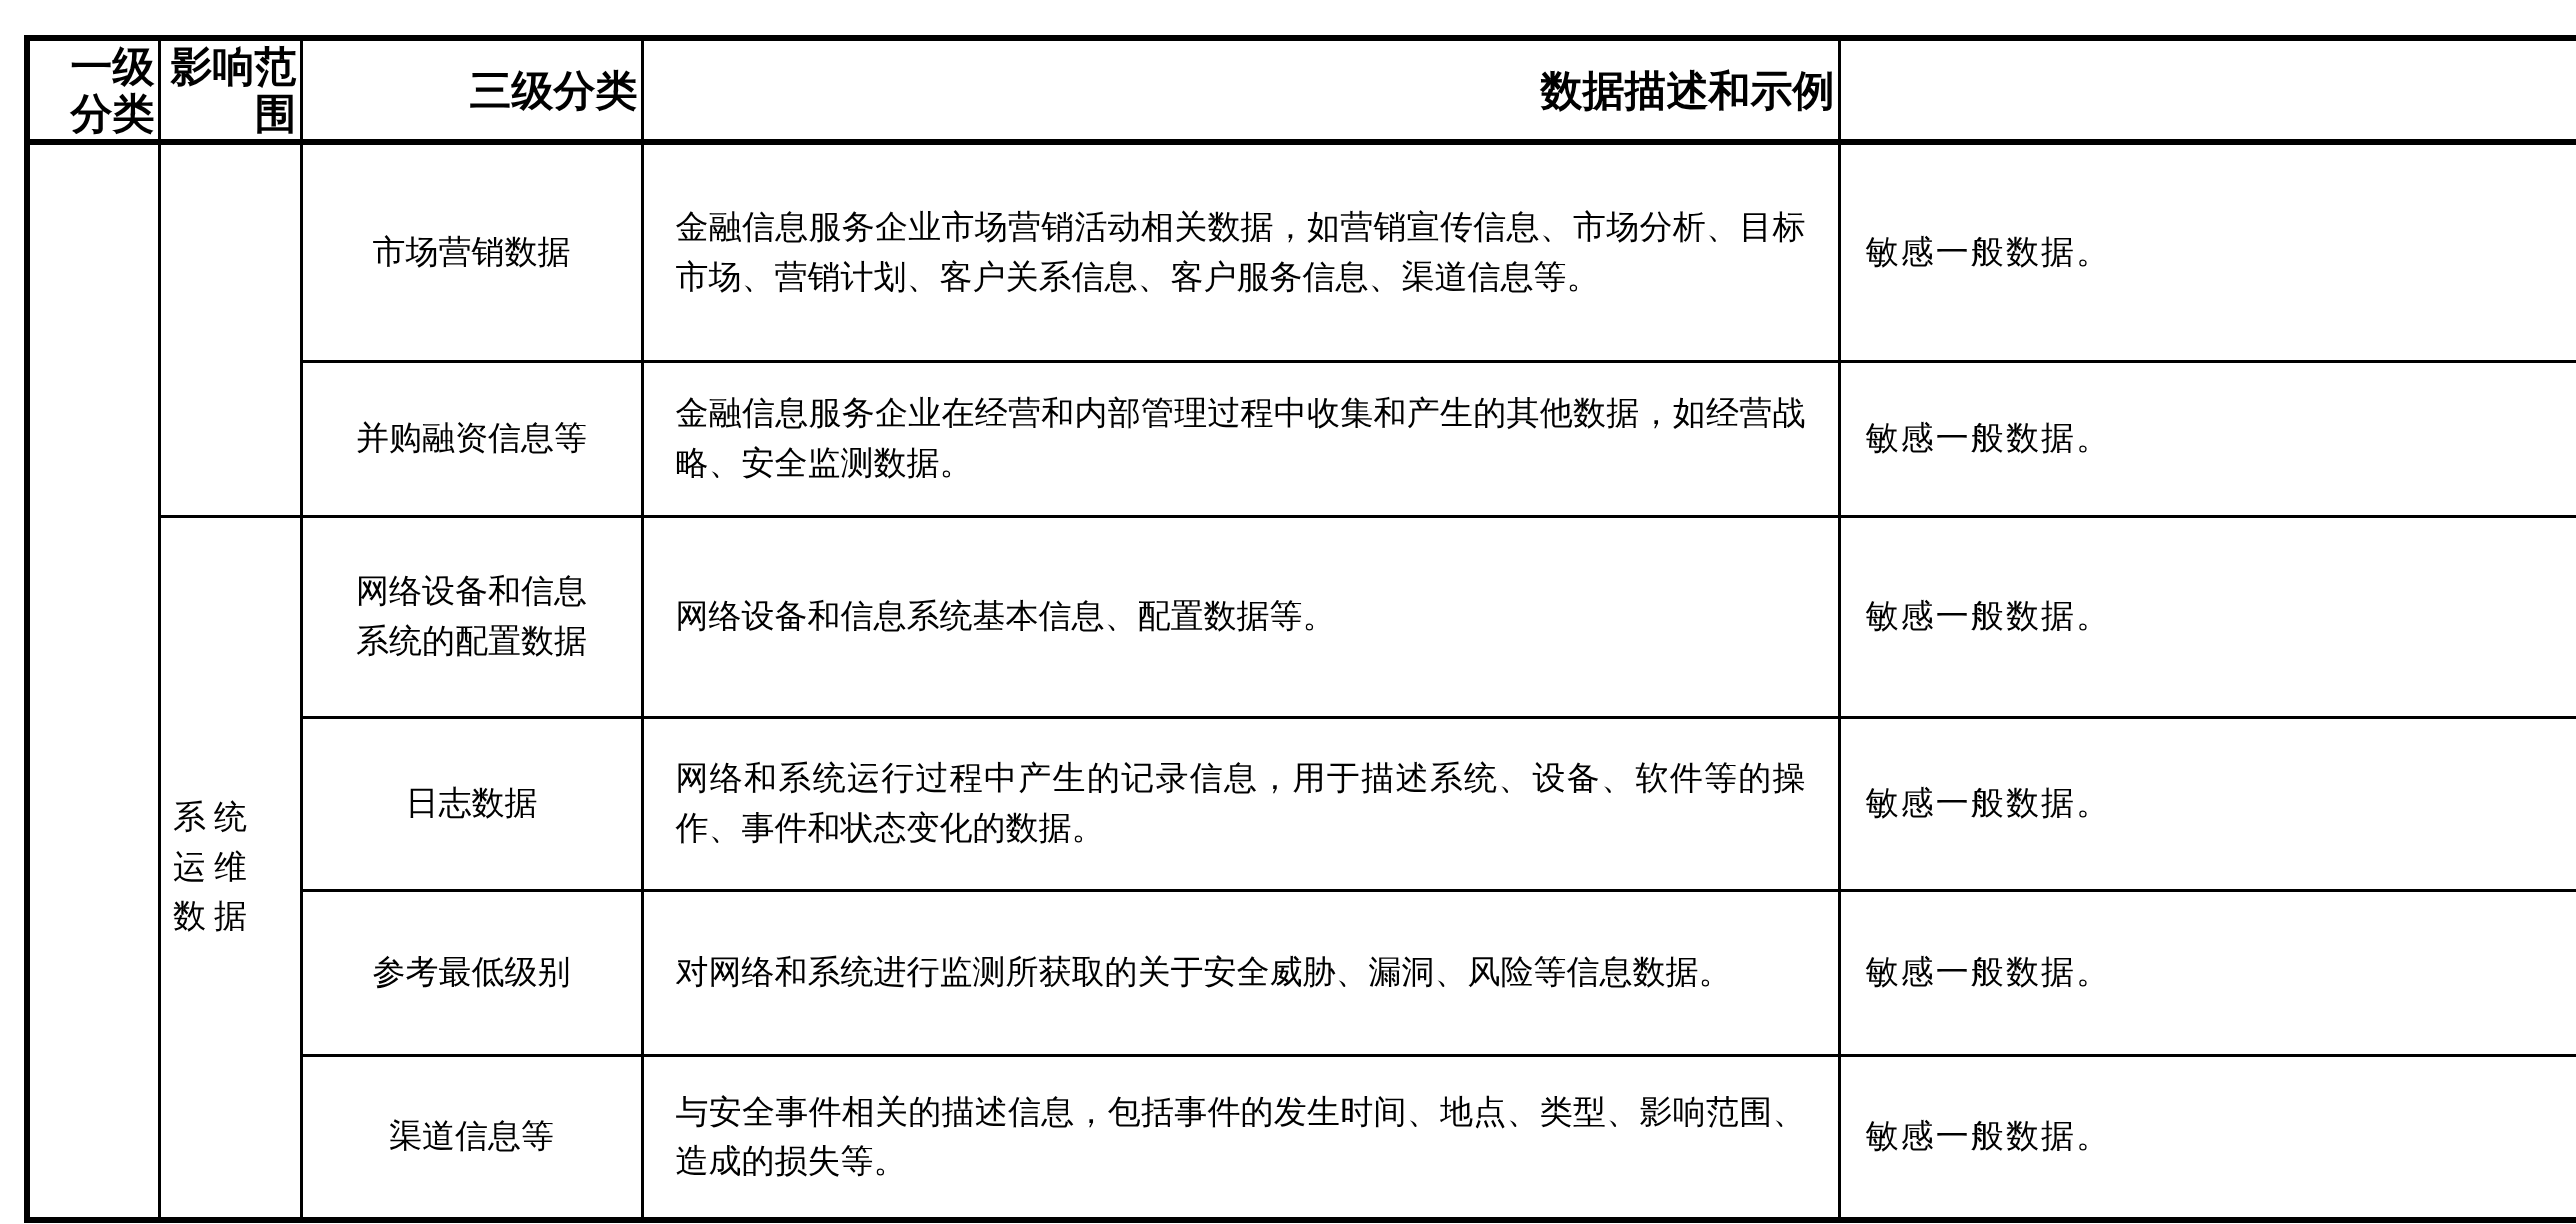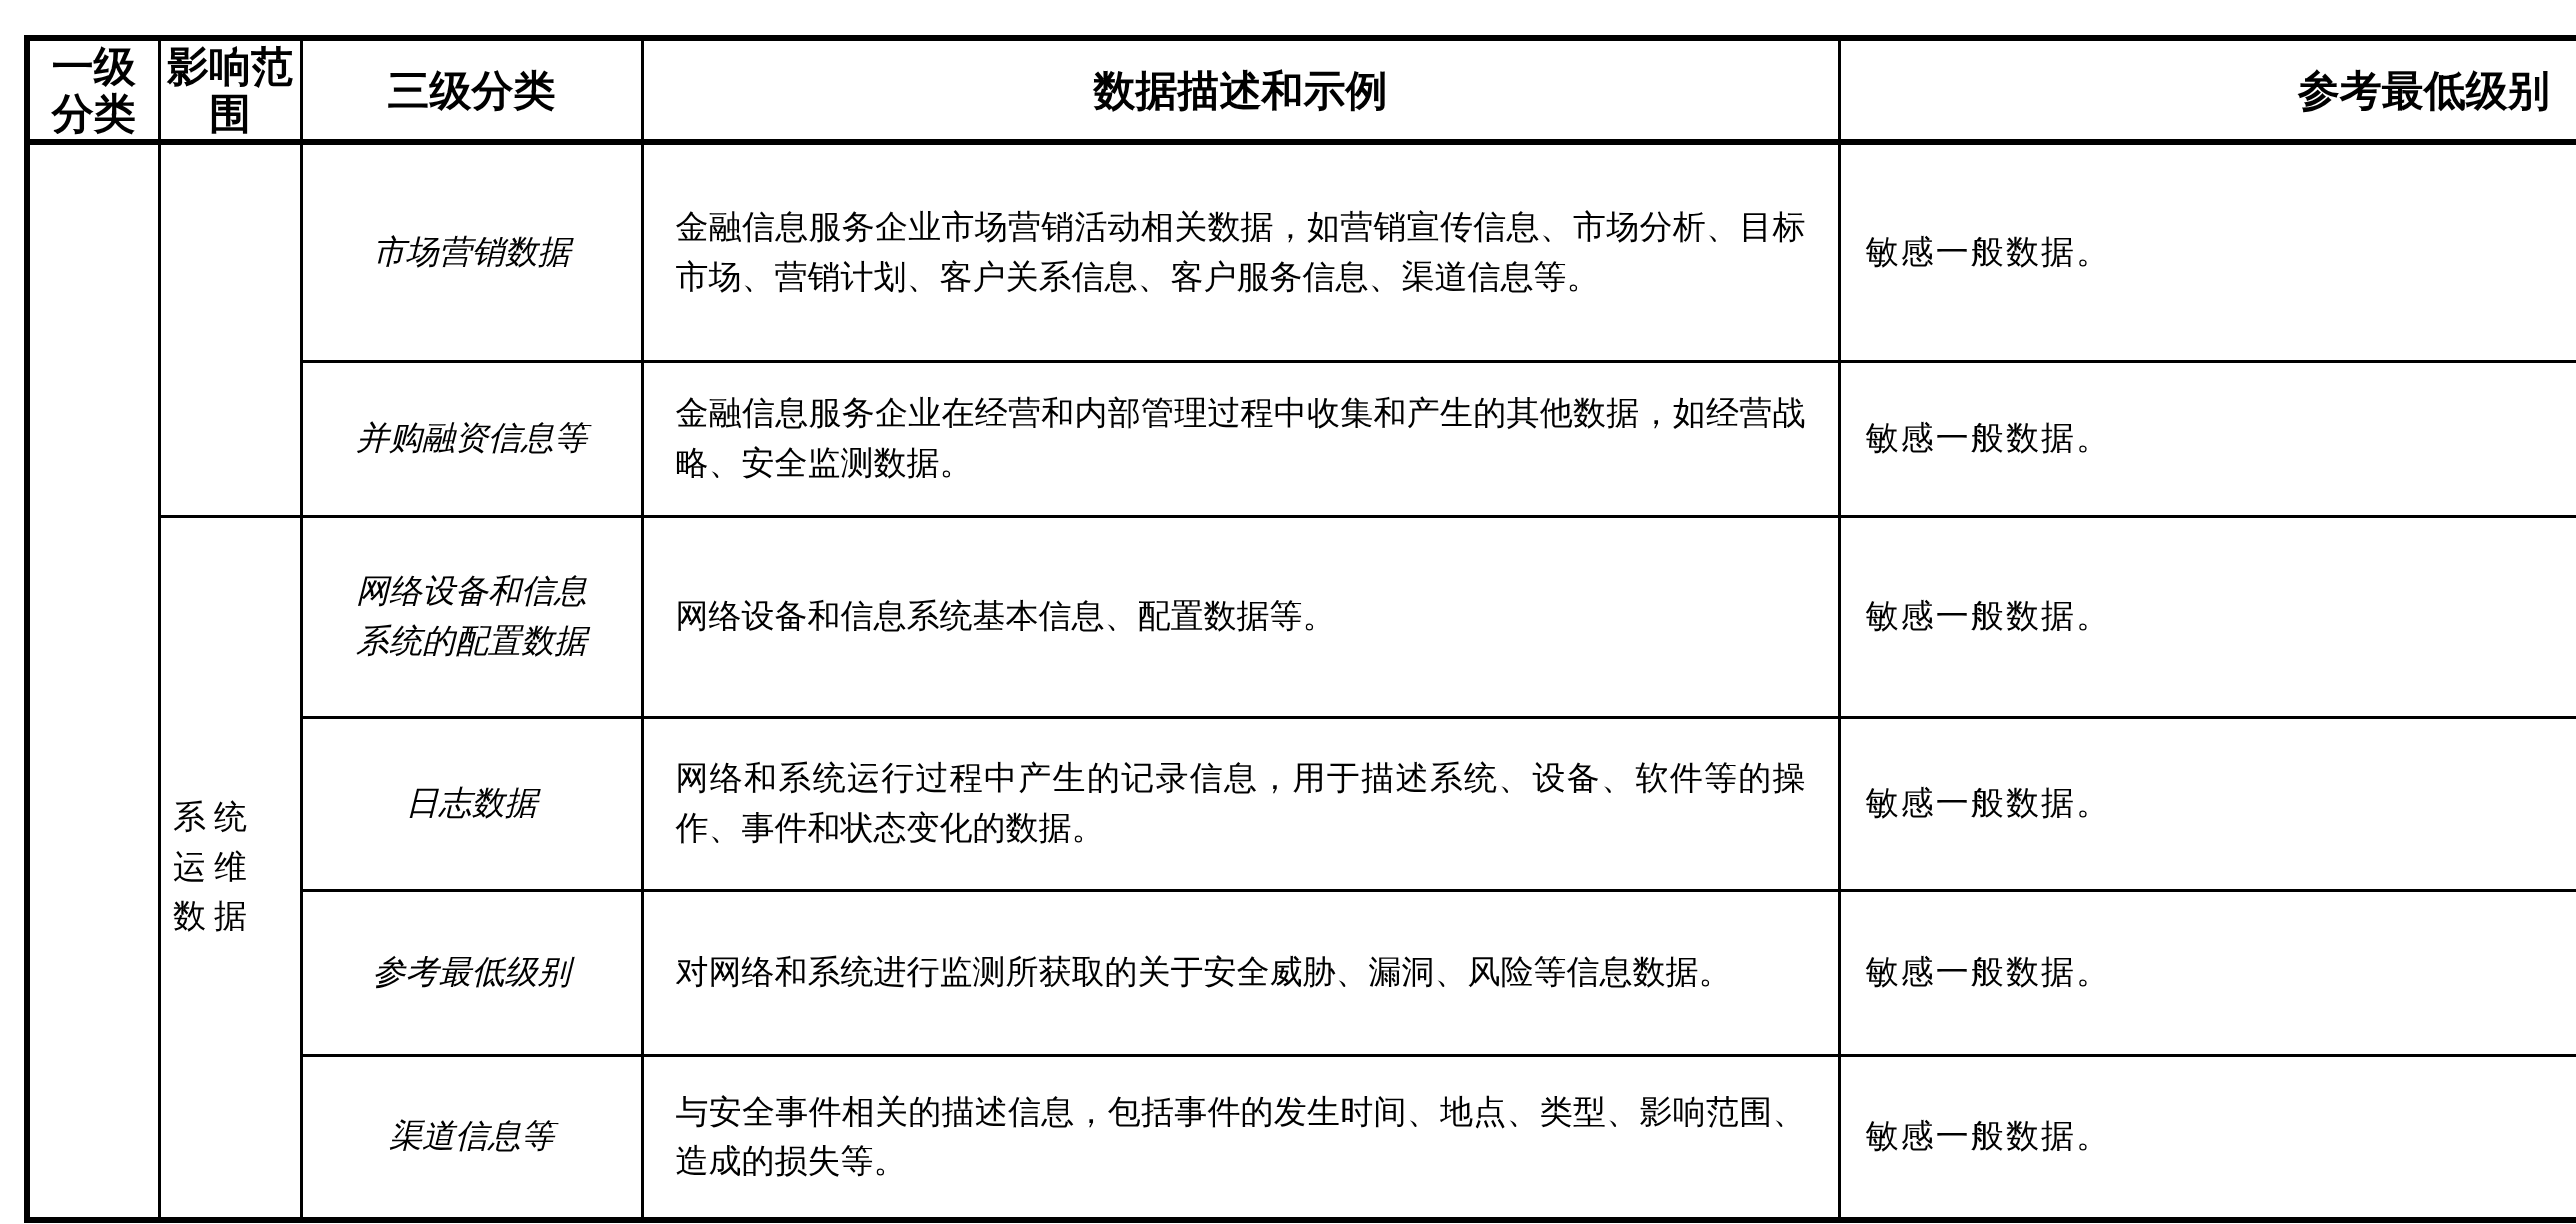--- a/index.html
+++ b/index.html
@@ -30,40 +30,39 @@
     overflow: hidden;
     box-sizing: border-box;
   }
   
   .doc-table thead th {
     border-bottom-width: 6.7px;
     font-family: "Liberation Sans", "DejaVu Sans", sans-serif;
     font-weight: bold;
     font-size: 42px;
     line-height: 1.12;
-    text-align: center;
+    text-align: right;
     padding: 2.1px 3.1px;
   }
   
   .doc-table tbody td {
     font-size: 33px;
     line-height: 1.5;
   }
   td.level1-cell { background: #ffffff; }
   td.level2-empty-cell { background: #ffffff; }
   td.level2-merged-cell {
     text-align: left;
     letter-spacing: 8.2px;
     padding: 0 12.4px;
     line-height: 1.55;
   }
   td.category-cell {
     text-align: center;
     padding: 0 46px;
-    font-style: italic;
   }
   td.description-cell {
     text-align: justify;
     padding: 0 32px;
   }
   td.min-level-cell {
     text-align: left;
     padding: 0 25px;
     letter-spacing: 2.1px;
   }

